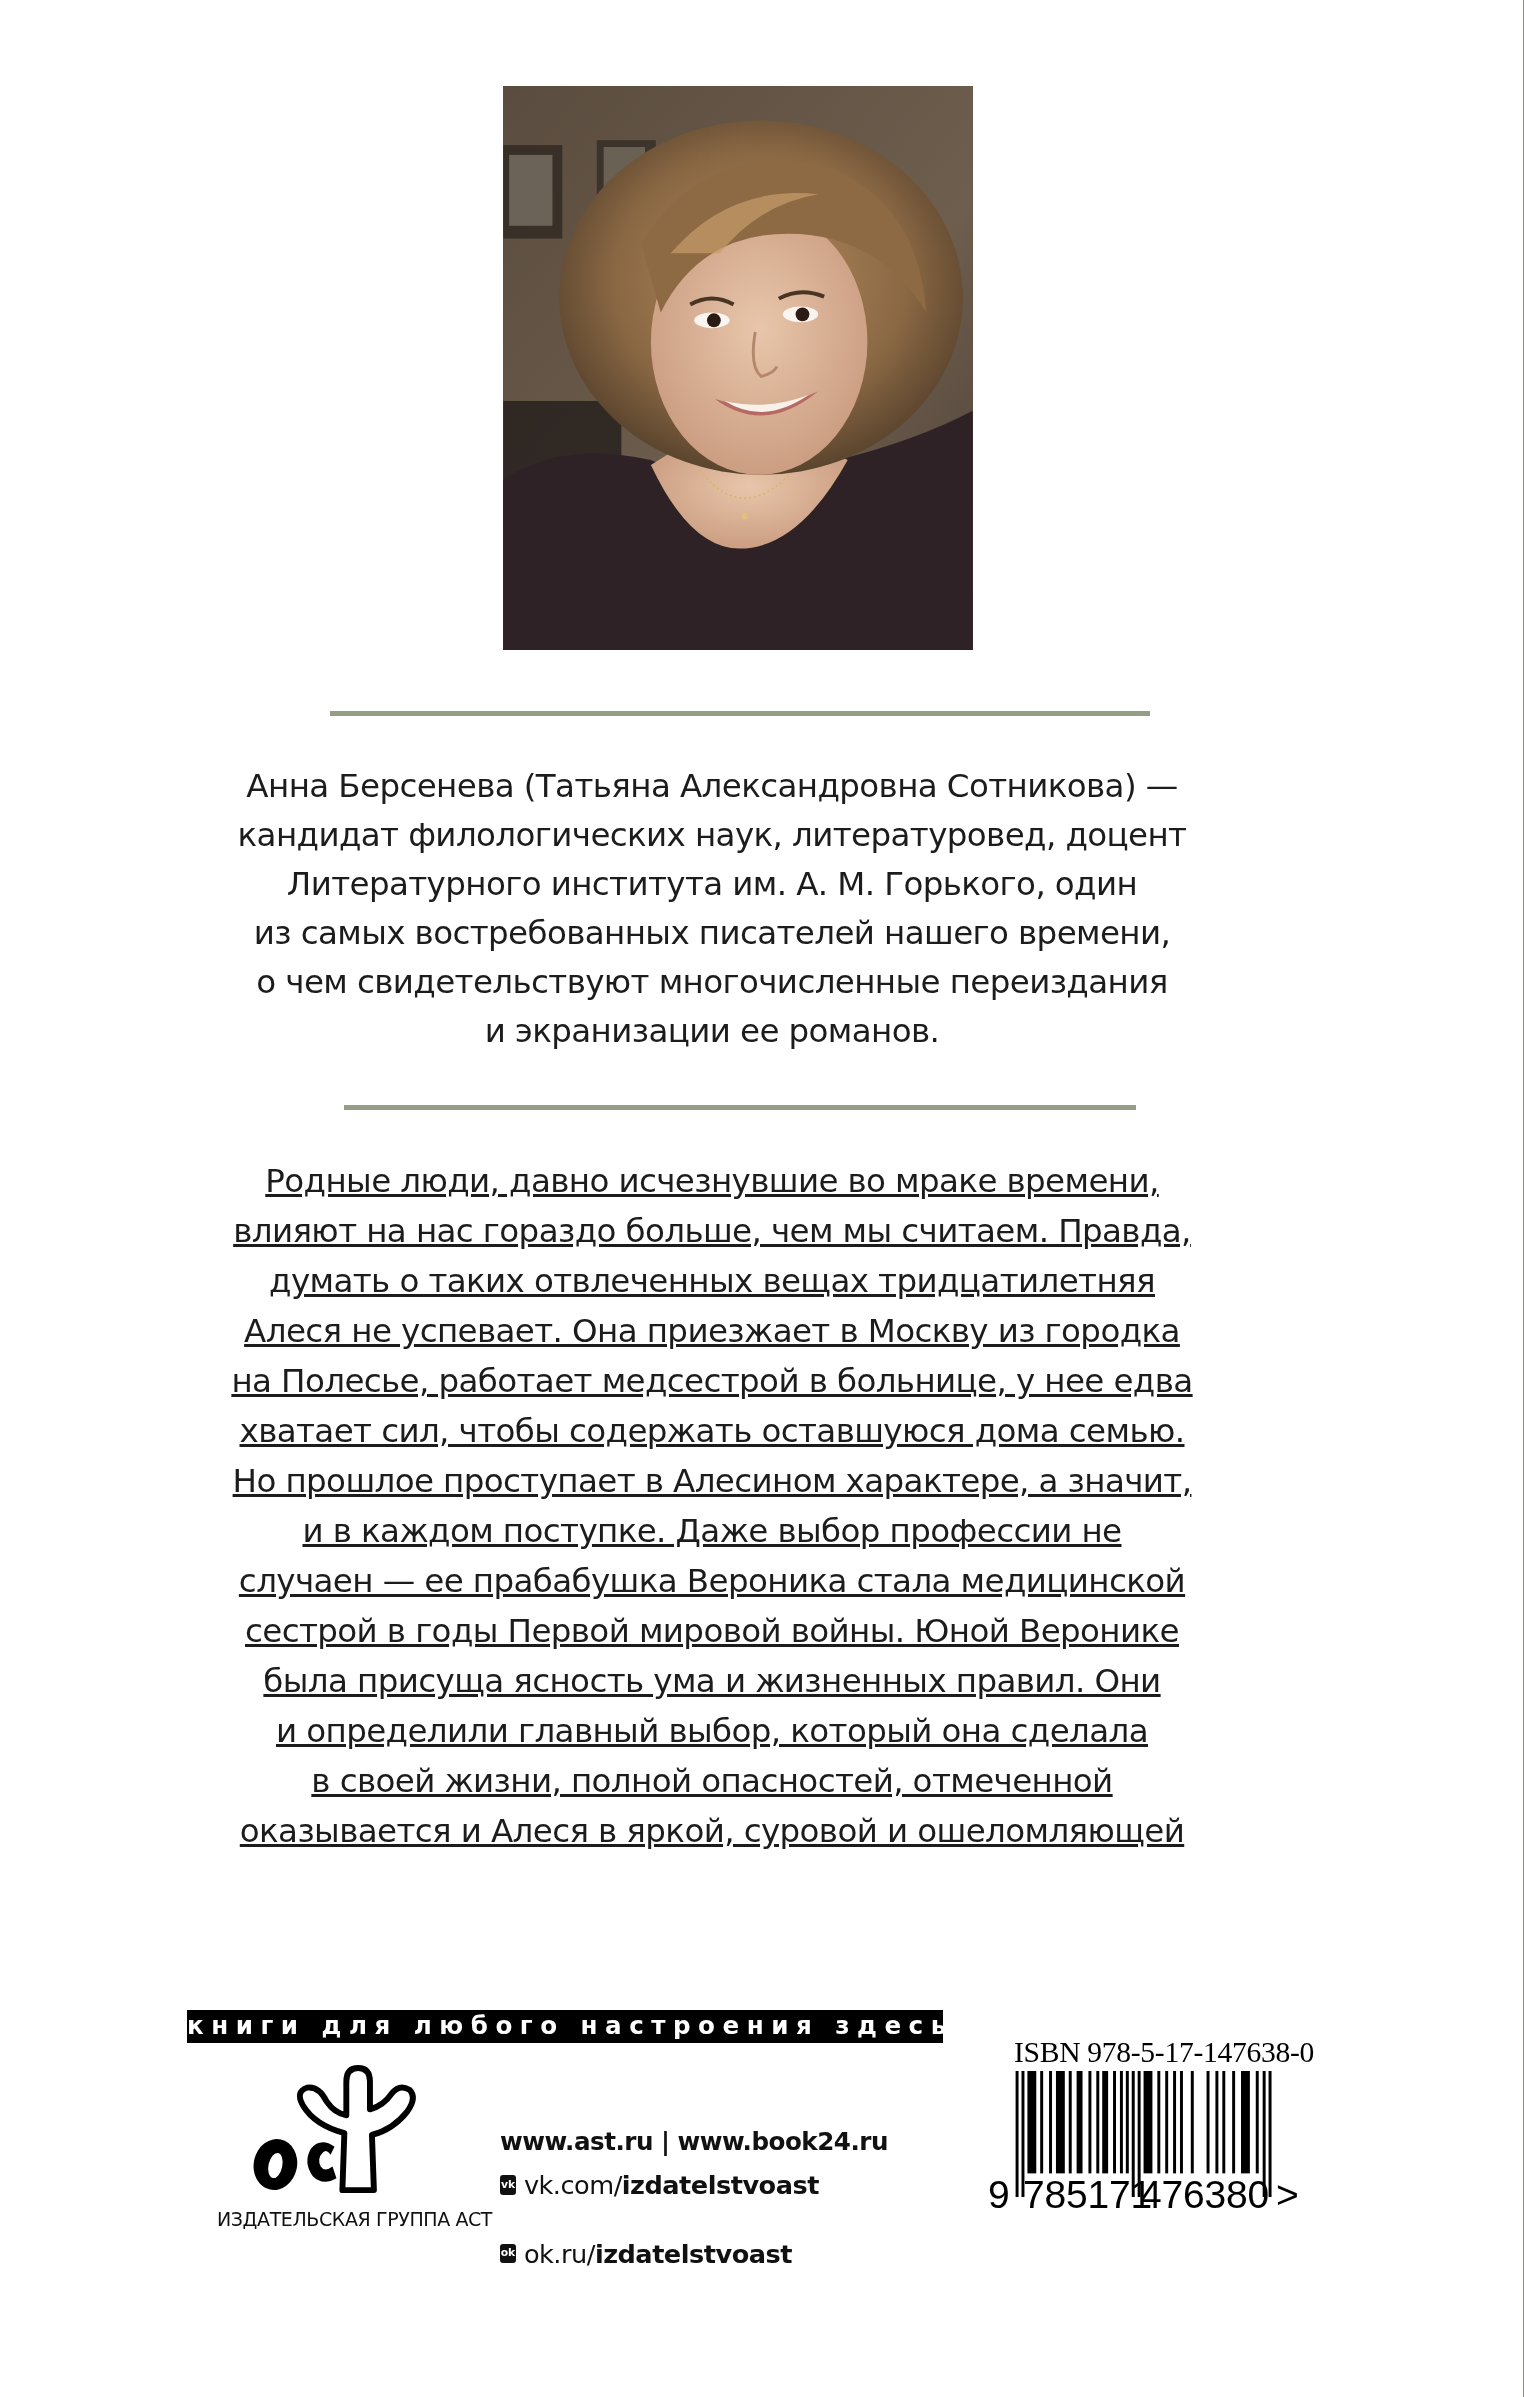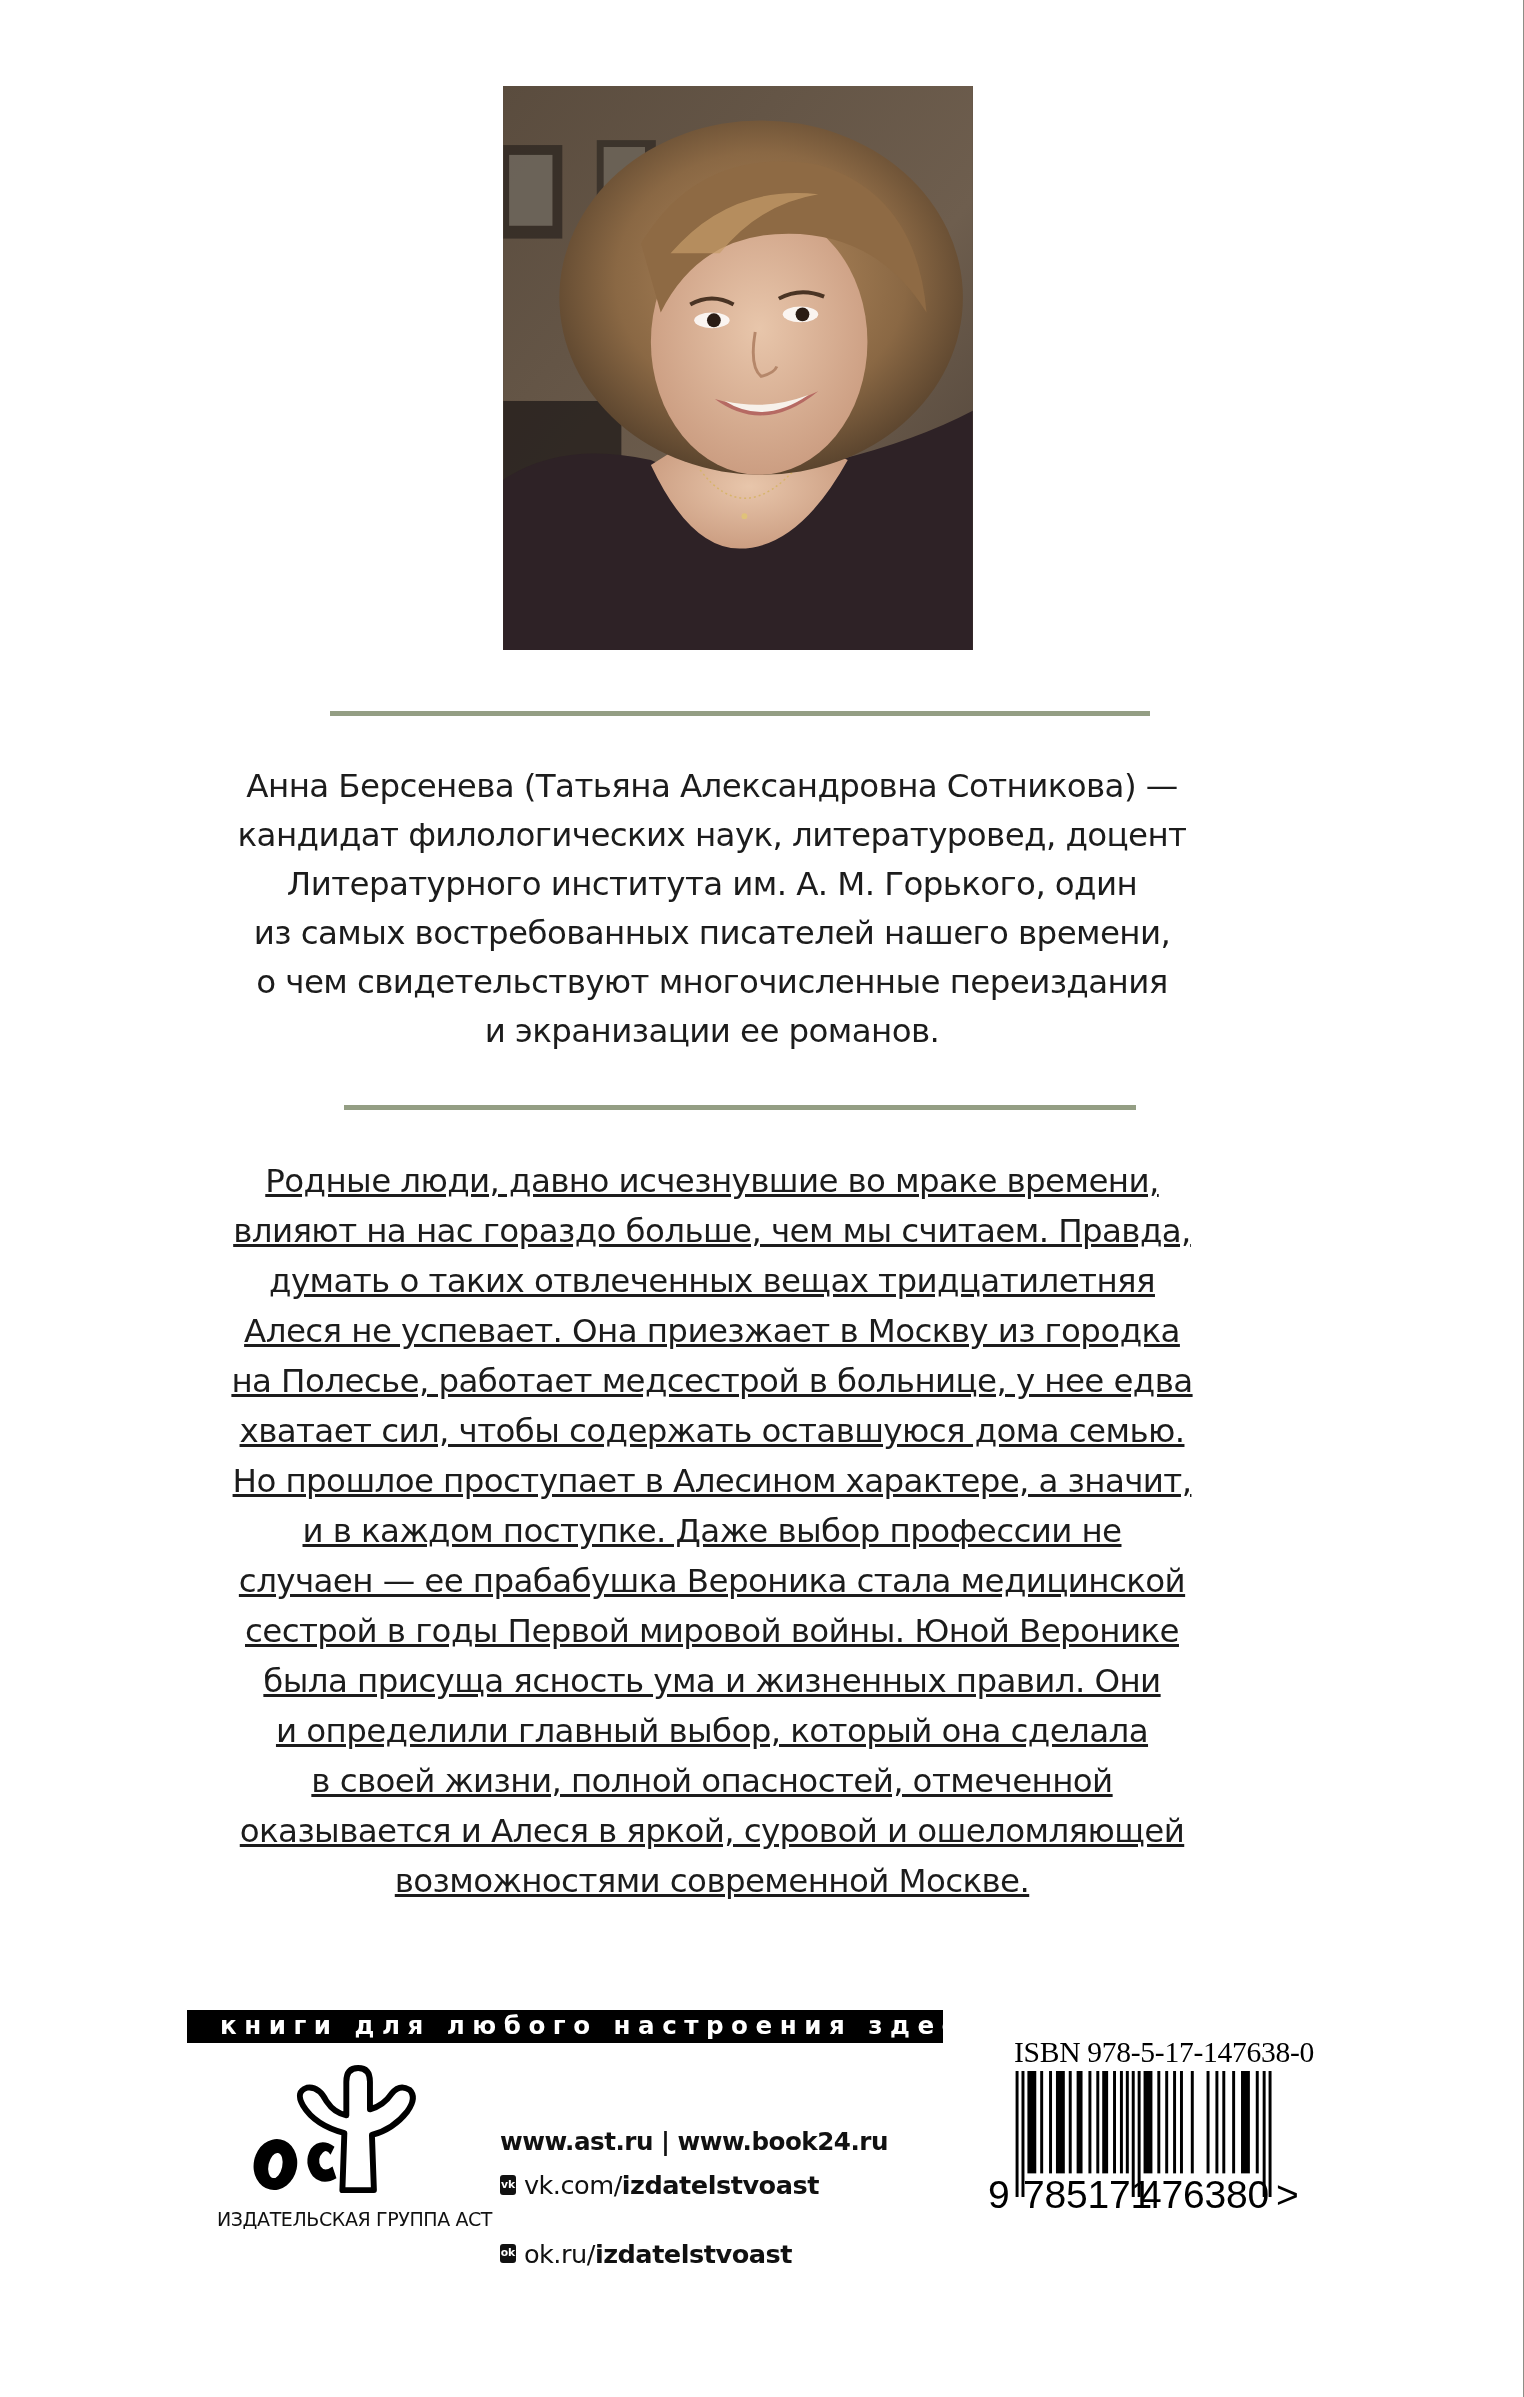--- a/index.html
+++ b/index.html
@@ -24,21 +24,21 @@
       color: #1c1c1c;
     }
     .para .line { display: block; white-space: nowrap; }
     .bio { top: 762px; line-height: 49px; }
     .annotation { top: 1156px; line-height: 50px; text-decoration: underline; }
 
     .banner {
       position: absolute; left: 187px; top: 2010px; width: 756px; height: 32.5px;
       background: #000; color: #fff; font-family: "DejaVu Sans", sans-serif;
       font-weight: bold; font-size: 24.6px; letter-spacing: 7.5px; line-height: 32.5px;
-      padding-left: 33px; white-space: nowrap;
+      white-space: nowrap;
     }
 
     .logo { position: absolute; left: 236px; top: 2064px; width: 197px; height: 138px; }
     .logo-caption {
       position: absolute; left: 217px; top: 2208px; font-family: "DejaVu Sans", sans-serif;
       font-size: 19px; letter-spacing: -0.4px; color: #111; white-space: nowrap;
     }
 
     .links { position: absolute; left: 500px; top: 2124px; font-family: "DejaVu Sans", sans-serif; color: #111; }
     .site-links { font-size: 24.6px; font-weight: bold; letter-spacing: -0.5px; white-space: nowrap; height: 35px; line-height: 35px; }
@@ -143,21 +143,20 @@
   <span class="line">на Полесье, работает медсестрой в больнице, у нее едва</span>
   <span class="line">хватает сил, чтобы содержать оставшуюся дома семью.</span>
   <span class="line">Но прошлое проступает в Алесином характере, а значит,</span>
   <span class="line">и в каждом поступке. Даже выбор профессии не</span>
   <span class="line">случаен — ее прабабушка Вероника стала медицинской</span>
   <span class="line">сестрой в годы Первой мировой войны. Юной Веронике</span>
   <span class="line">была присуща ясность ума и жизненных правил. Они</span>
   <span class="line">и определили главный выбор, который она сделала</span>
   <span class="line">в своей жизни, полной опасностей, отмеченной</span>
   <span class="line">оказывается и Алеся в яркой, суровой и ошеломляющей</span>
-  <span class="line">возможностями современной Москве.</span>
 </div>
 
 <div class="banner">книги для любого настроения здесь</div>
 
 <div class="logo">
   <svg width="197" height="138" viewBox="0 0 200 140">
 
     <path d="M108 128 L110 70 Q80 62 68 42 Q60 28 72 24 Q84 22 92 38 Q100 50 112 52 L112 18 Q112 4 124 4 Q136 4 136 18 L136 46 Q150 42 158 30 Q166 20 176 26 Q184 34 174 48 Q160 66 138 72 L140 128 Z" fill="#ffffff" stroke="#000" stroke-width="6" stroke-linejoin="round"></path>
 
     <ellipse cx="40" cy="102" rx="22" ry="26" fill="#000" transform="rotate(12 40 102)"></ellipse>

